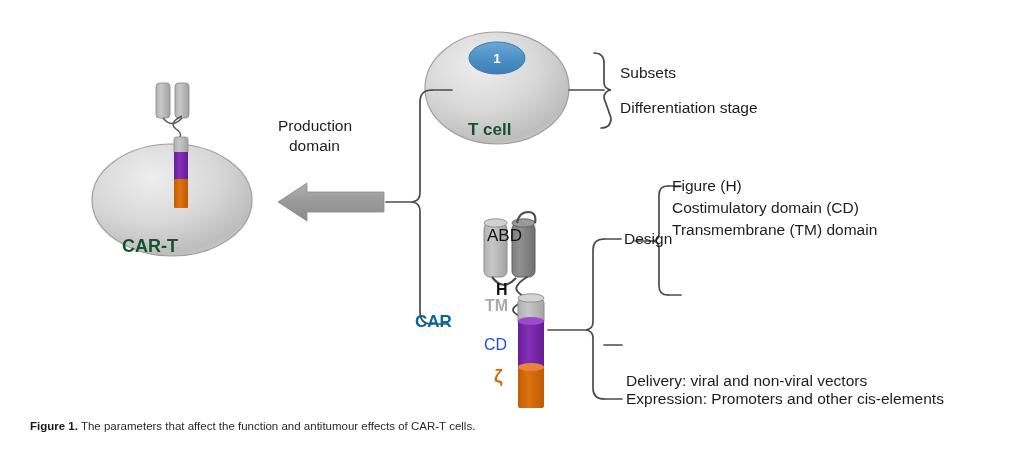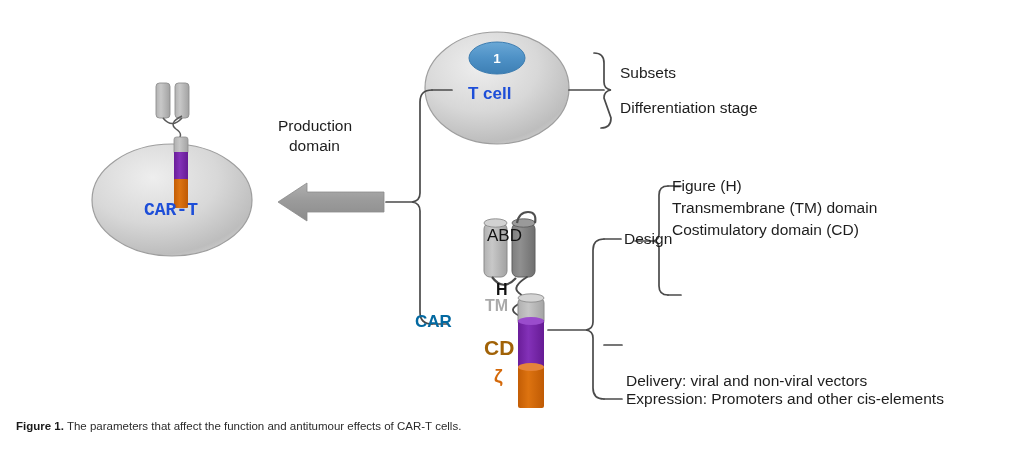--- a/index.html
+++ b/index.html
@@ -28,44 +28,45 @@
     position: absolute;
     font-family: "Liberation Sans", sans-serif;
     color: #1d1d1d;
     white-space: nowrap;
     line-height: 1.06;
   }
   .lbl-16 { font-size: 15.5px; }
   .cell-name {
     font-weight: bold;
     font-size: 17px;
-    color: #1d4ed8;
+    color: #14532d;
+    margin-top: 36px;
   }
   .badge-num {
     position: absolute;
     font-size: 13.5px;
     font-weight: bold;
     color: #ffffff;
     text-align: center;
     width: 40px;
   }
   .struct-lbl {
     position: absolute;
     font-weight: bold;
     font-size: 15px;
   }
   .abd-lbl { color: #111111; font-size: 17px; font-weight: normal; }
   .h-lbl { color: #111111; font-size: 16px; font-weight: bold; }
   .tm-lbl { color: #a9a9a9; font-size: 16px; font-weight: bold; }
-  .cd-lbl { color: #a16207; font-size: 21px; font-weight: bold; }
+  .cd-lbl { color: #1d4ed8; font-size: 16px; font-weight: normal; }
   .zeta-lbl { color: #d4690a; font-size: 19px; font-weight: bold; }
   .car-lbl { color: #0369a1; font-size: 17px; font-weight: bold; }
   #caption {
     position: absolute;
-    left: 16px;
+    left: 30px;
     top: 420px;
     font-size: 11.5px;
     color: #2b2b2b;
     font-family: "Liberation Sans", sans-serif;
     white-space: nowrap;
   }
   #caption .cap-strong { font-weight: bold; color: #1a1a1a; }
   .design-list {
     position: absolute;
     left: 672px;
@@ -213,39 +214,39 @@
   <div class="badge-num" style="left:477px; top:51px;">1</div>
   <div class="lbl cell-name" style="left:468px; top:85px;">T cell</div>
 
   <div class="lbl lbl-16" style="left:620px; top:33px;margin-top:32px;">Subsets</div>
   <div class="lbl lbl-16" style="left:620px; top:100px;">Differentiation stage</div>
 
   <div class="badge-num" style="left:305px; top:100px;">3</div>
   <div class="lbl lbl-16" style="left:278px; top:118px;">Production</div>
   <div class="lbl lbl-16" style="left:289px; top:138px;">domain</div>
 
-  <div class="lbl cell-name" style="left:144px; top:201px; font-size:18px;font-family:Liberation Mono, monospace;">CAR-T</div>
+  <div class="lbl cell-name" style="left:122px; top:201px; font-size:18px;">CAR-T</div>
 
   <div class="badge-num" style="left:416px; top:293px;">2</div>
   <div class="struct-lbl car-lbl" style="left:415px; top:312px;">CAR</div>
 
   <div class="struct-lbl abd-lbl" style="left:487px; top:186px;margin-top:40px;">ABD</div>
   <div class="struct-lbl h-lbl" style="left:496px; top:281px;">H</div>
   <div class="struct-lbl tm-lbl" style="left:485px; top:297px;">TM</div>
   <div class="struct-lbl cd-lbl" style="left:484px; top:336px;">CD</div>
   <div class="struct-lbl zeta-lbl" style="left:494px; top:365px;">ζ</div>
 
   <div class="lbl lbl-16" style="left:624px; top:231px;">Design</div>
   <div class="lbl lbl-16" style="left:626px; top:337px;margin-top:36px;">Delivery: viral and non-viral vectors</div>
   <div class="lbl lbl-16" style="left:626px; top:391px;">Expression: Promoters and other cis-elements</div>
 
   <div class="design-list">
     <div>Figure (H)</div>
+    <div>Costimulatory domain (CD)</div>
     <div>Transmembrane (TM) domain</div>
-    <div>Costimulatory domain (CD)</div>
   </div>
 
   <div id="caption">
     <span class="cap-strong">Figure 1.</span>
     <span>The parameters that affect the function and antitumour effects of CAR-T cells.</span>
   </div>
 
 </div>
 
 </body></html>

